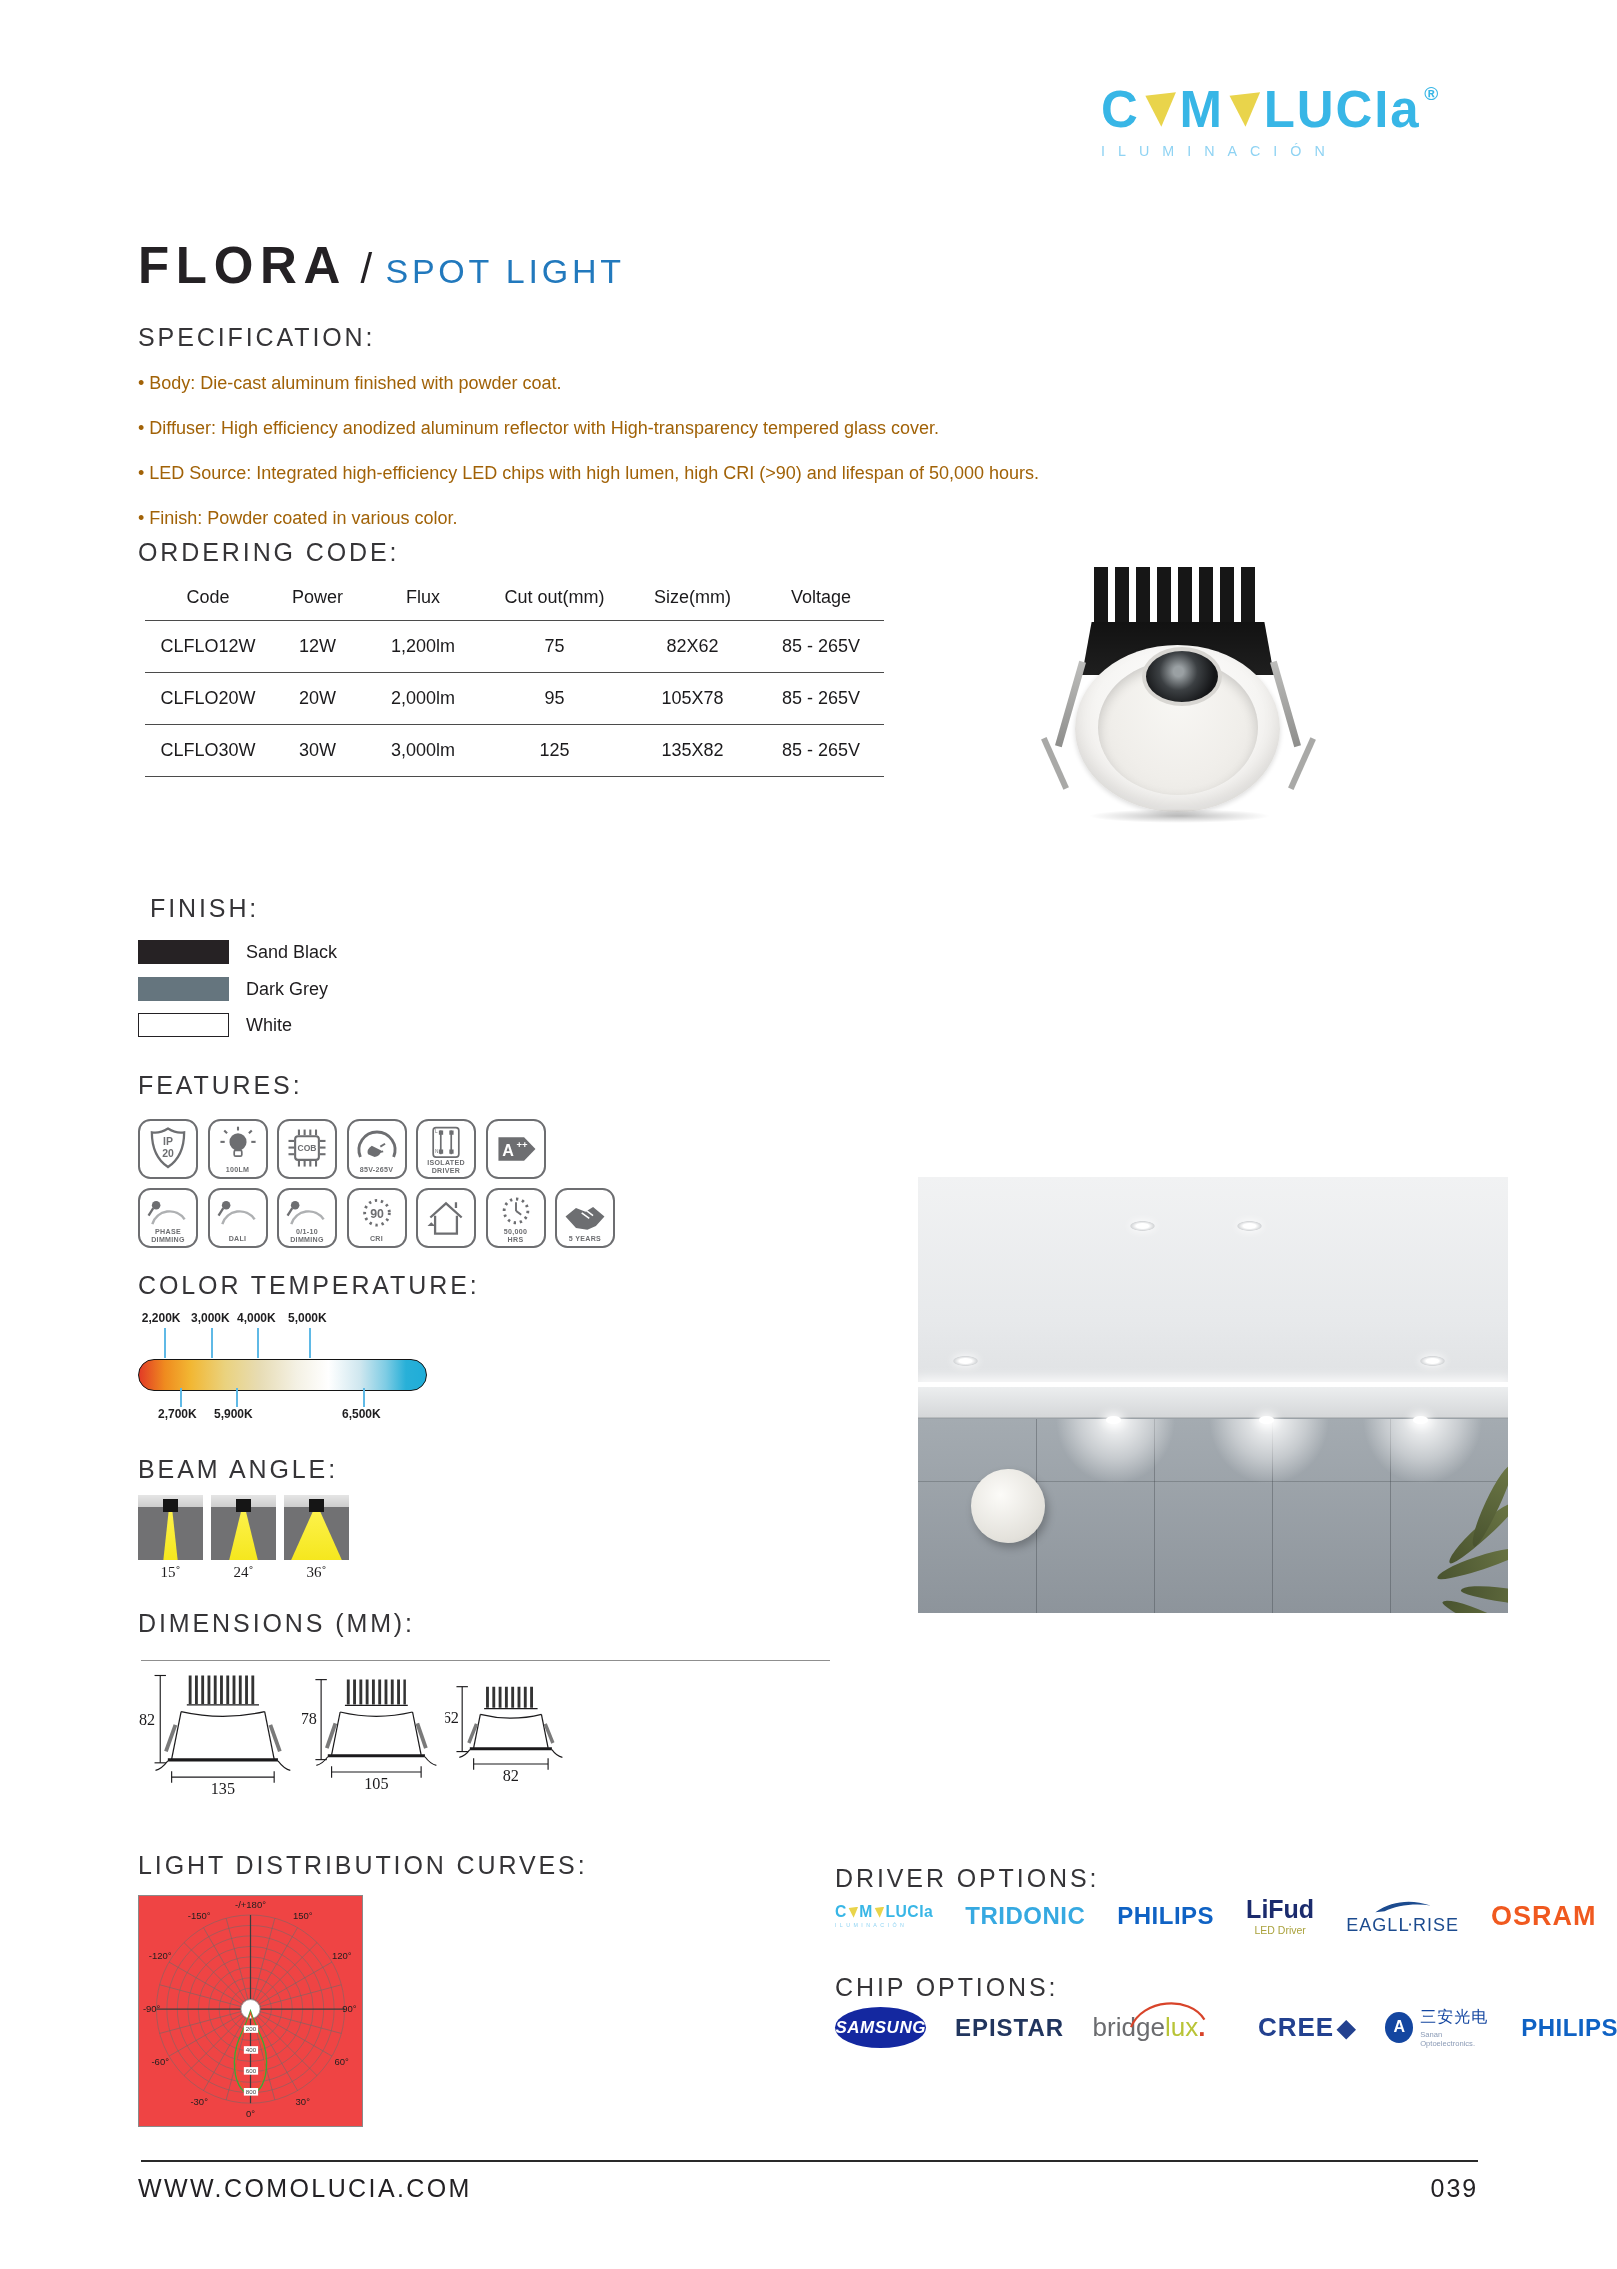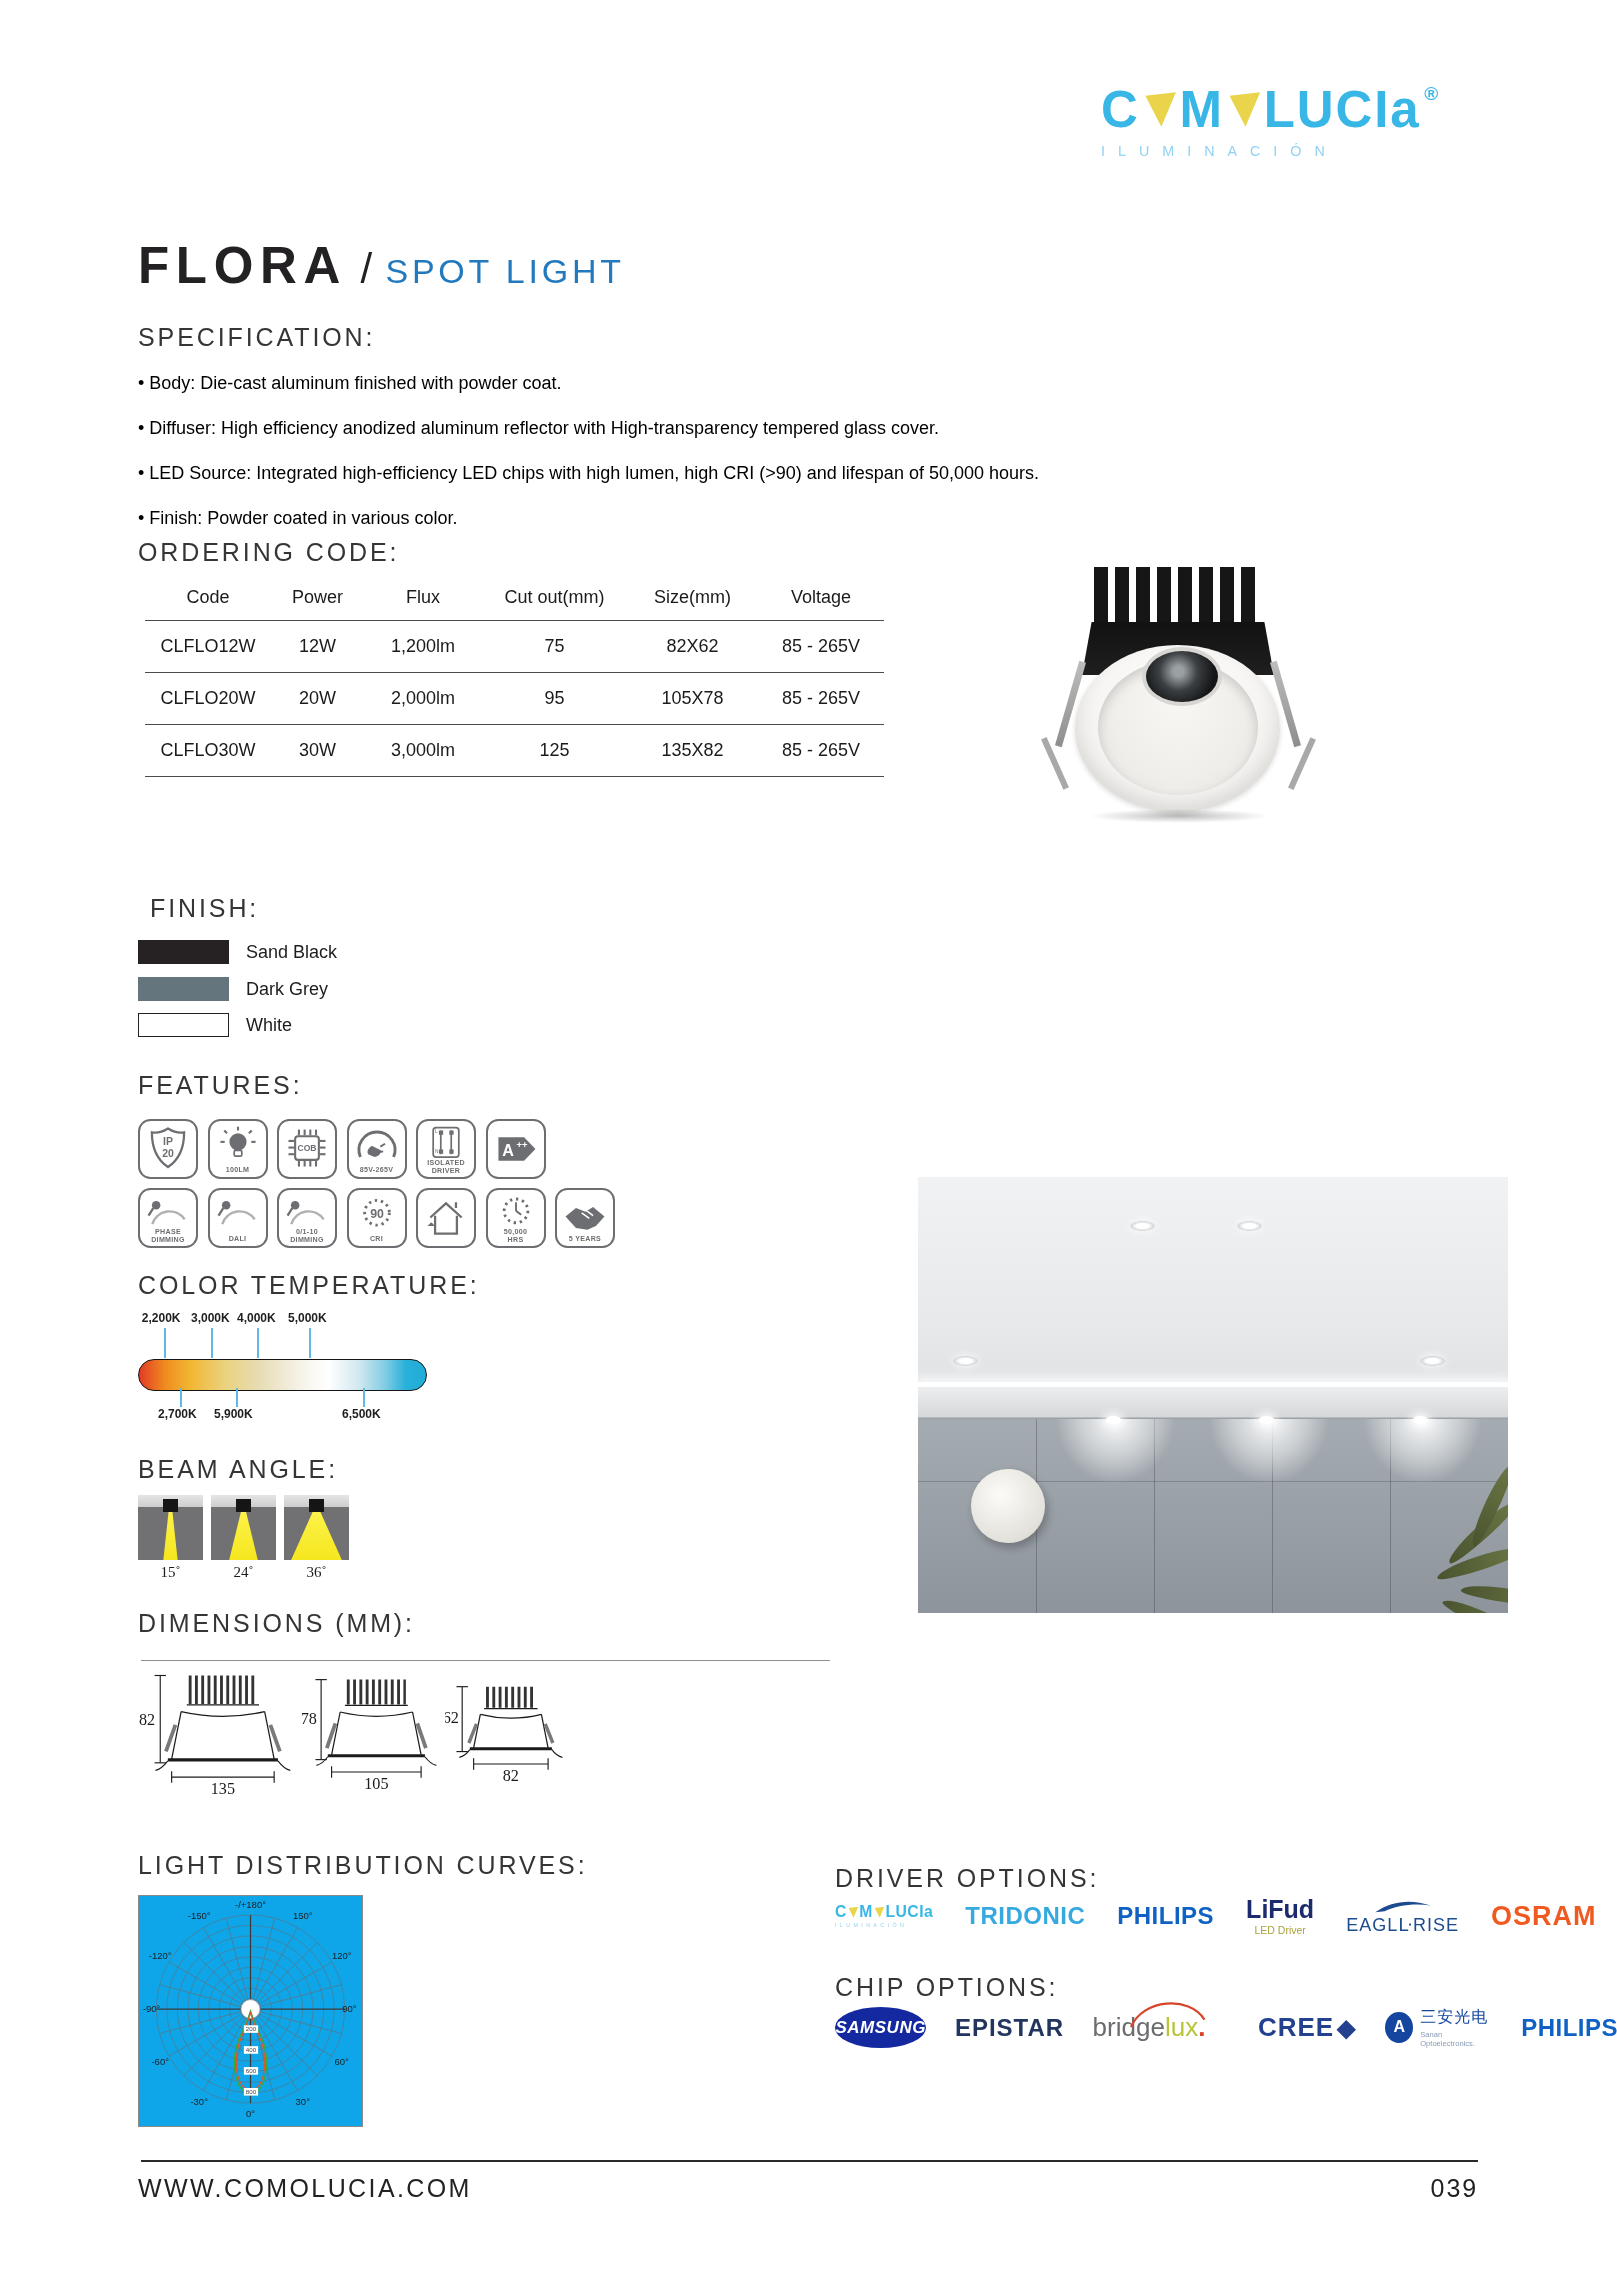--- a/index.html
+++ b/index.html
@@ -15,21 +15,21 @@
   .logo-reg{font-size:19px;color:#38b6e6;font-weight:700;align-self:flex-start;margin-left:3.8px;}
   .logo-tag{margin-top:7.6px;font-size:14.3px;letter-spacing:13px;color:#8fd3f3;font-weight:400;}
 
   
   .title-row{position:absolute;left:138px;top:236px;display:flex;align-items:baseline;gap:13.3px;}
   .title-product{font-size:51px;font-weight:700;letter-spacing:6.7px;color:#242124;}
   .title-sep{font-size:42px;font-weight:400;color:#242124;}
   .title-cat{font-size:34px;font-weight:400;letter-spacing:3.8px;color:#2279bd;}
 
   
-  .spec-list{position:absolute;left:138px;top:361px;font-size:18px;line-height:45px;color:#000000;}
+  .spec-list{position:absolute;left:138px;top:361px;font-size:18px;line-height:45px;color:#a16207;}
 
   
   table.order{position:absolute;left:145px;top:574px;border-collapse:collapse;font-size:18px;color:#1b1a1c;}
   table.order th{font-weight:400;height:44px;text-align:center;border-bottom:1.5px solid #4b4b4b;}
   table.order td{height:49px;text-align:center;border-bottom:1.3px solid #4b4b4b;}
 
   
   .product-photo{position:absolute;left:1044px;top:557px;width:268px;height:266px;}
   .pp-fins{position:absolute;left:50px;top:9.5px;width:167px;height:59px;background:repeating-linear-gradient(90deg,#161616 0 14.3px,#ffffff 14.3px 21px);}
   .pp-collar{position:absolute;left:38px;top:65px;width:192px;height:53px;background:linear-gradient(180deg,#121212,#1f1f1f);clip-path:polygon(5% 0,95% 0,100% 100%,0 100%);}
@@ -70,21 +70,21 @@
   .cone24{clip-path:polygon(46% 0,54% 0,72% 100%,28% 100%);}
   .cone36{clip-path:polygon(44% 0,56% 0,89% 100%,11% 100%);}
   .beam-lab{position:absolute;width:65px;text-align:center;font-family:"Liberation Serif",serif;font-size:15px;color:#1e1c1e;}
 
   
   .dim-rule{position:absolute;left:141px;top:1660px;width:689px;height:1.4px;background:#8f8f8f;}
   .dim-svg{position:absolute;}
   .dim-svg text{font-family:"Liberation Serif",serif;font-size:17px;fill:#1b1a1c;}
 
   
-  .ldc{position:absolute;left:138px;top:1895px;width:223px;height:230px;border:1.1px solid #8a8a8a;background:#0ea5e9;}
+  .ldc{position:absolute;left:138px;top:1895px;width:223px;height:230px;border:1.1px solid #8a8a8a;background:#ef4444;}
   .ldc text{font-family:"Liberation Sans",sans-serif;}
 
   
   .room{position:absolute;left:918px;top:1177px;width:590px;height:436px;overflow:hidden;background:#9aa1a7;}
   .room-ceiling{position:absolute;left:0;top:0;right:0;height:47%;background:linear-gradient(180deg,#f1f2f3,#e7e9eb 70%,#e0e2e4);}
   .spot{position:absolute;width:25px;height:10.5px;border-radius:50%;background:radial-gradient(ellipse,#ffffff 0 35%,#d4d6d8 65%,rgba(0,0,0,0) 72%);box-shadow:0 0 8.6px rgba(255,255,255,.95);}
   .cove{position:absolute;left:0;right:0;top:47%;height:4.8px;background:#fff;box-shadow:0 0 11.4px 3.8px rgba(255,255,255,.95);}
   .fascia{position:absolute;left:0;right:0;top:calc(47% + 4.8px);height:30px;background:linear-gradient(#eceeef,#d5d7d9);border-bottom:1.9px solid #b9bcbe;}
   .wall{position:absolute;left:0;right:0;top:calc(47% + 37px);bottom:0;background:linear-gradient(180deg,#a4abb1,#8d949b);}
   .seam-v{position:absolute;top:0;bottom:0;width:1.4px;background:rgba(55,60,66,.35);}

